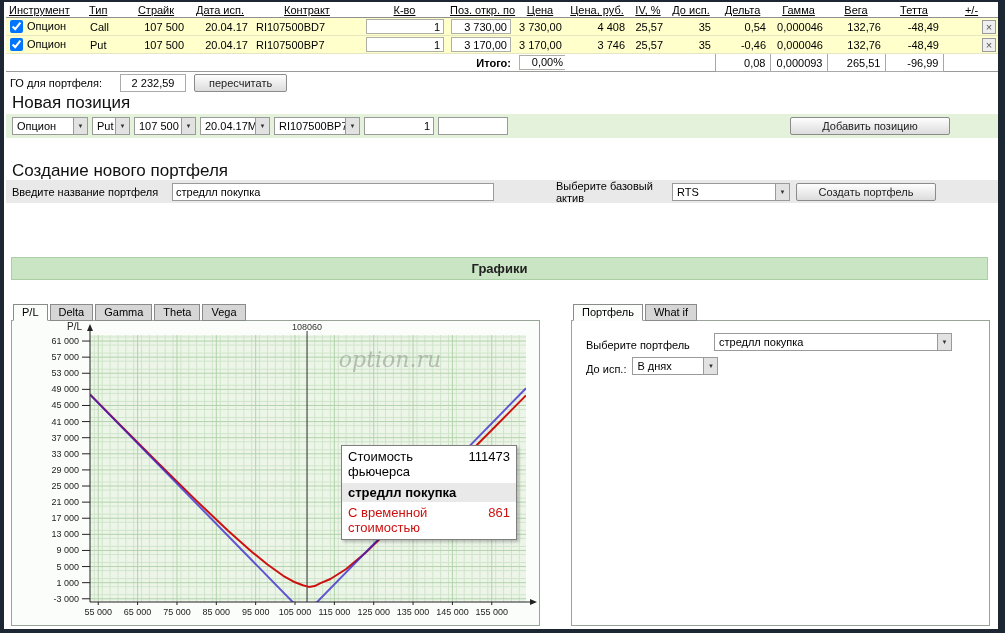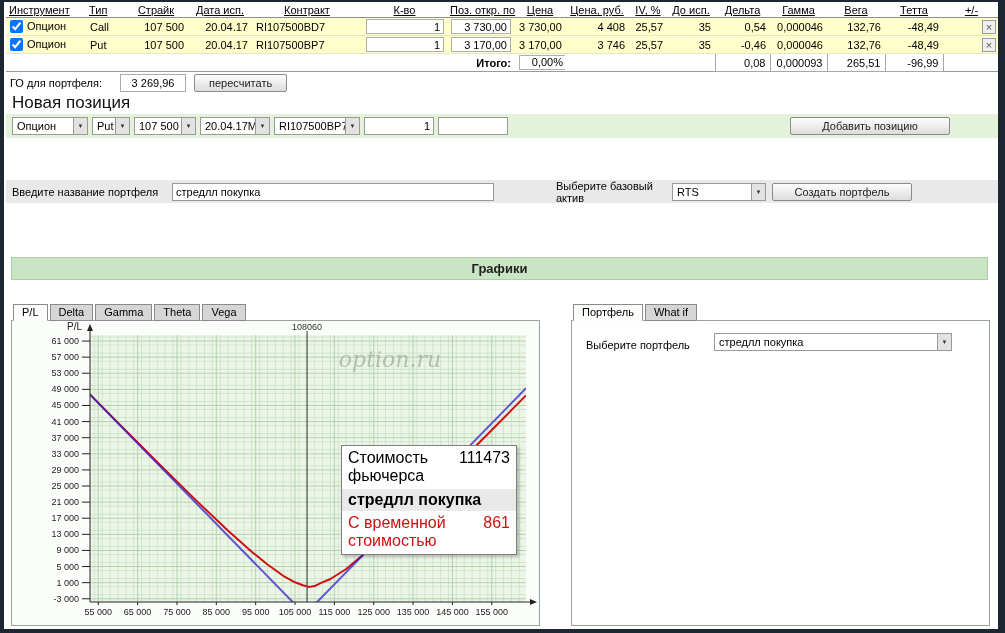--- a/index.html
+++ b/index.html
@@ -34,21 +34,21 @@
   .go-row .btn { margin-left:8px; }
   
   .section-title { position:absolute; left:8px; font-size:17px; color:#111; }
   .t-newpos { top:91px; }
   .t-portf  { top:159px; }
   
   .newpos-row { position:absolute; top:112px; left:2px; width:1000px; height:24px; background:#e5f2db; display:flex; align-items:center; padding-left:6px; }
   .select { display:inline-flex; align-items:center; background:#fff; border:1px solid #9a9a9a; height:18px; margin-right:4px; }
   .select .txt { flex:1; padding:0 4px; white-space:nowrap; overflow:hidden; text-align:left; }
   .select .arr { width:14px; align-self:stretch; display:flex; align-items:center; justify-content:center; background:#e2e2e2; border-left:1px solid #9a9a9a; font-size:6px; color:#333; }
-  .w-instr{width:76px}.w-type{width:38px}.w-strike{width:62px}.w-date{width:70px}.w-contr{width:86px}.w-rts{width:94px}.w-portf{width:238px}.w-days{width:86px}
+  .w-instr{width:76px}.w-type{width:38px}.w-strike{width:62px}.w-date{width:70px}.w-contr{width:86px}.w-rts{width:118px}.w-portf{width:238px}.w-days{width:86px}
   .inp { border:1px solid #9a9a9a; height:18px; font-size:11px; padding:0 3px; font-family:"Liberation Sans",sans-serif; background:#fff; }
   .inp-qty { width:70px; text-align:right; margin-right:4px; }
   .inp-price { width:70px; }
   .addbtn { margin-left:auto; margin-right:56px; width:160px; }
   
   .portf-row { position:absolute; top:178px; left:2px; width:1000px; height:23px; background:#e9e9e9; display:flex; align-items:center; }
   .portf-row .plbl { padding-left:6px; width:166px; }
   .inp-name { width:322px; }
   .plbl-asset { margin-left:62px; width:116px; }
   .createbtn { margin-left:2px; width:140px; }
@@ -57,21 +57,21 @@
   
   .panel { position:absolute; top:302px; }
   .left-panel { left:7px; width:529px; }
   .right-panel { left:567px; width:419px; }
   .tabs { display:flex; gap:2px; margin-left:2px; position:relative; z-index:2; }
   .tab { background:#d6d6d6; border:1px solid #8a8a8a; padding:1px 8px 2px; font-size:11px; cursor:pointer; }
   .tab.active { background:#fbfdfa; border-bottom:1px solid #fbfdfa; }
   .panel-box { border:1px solid #97a497; margin-top:-1px; background:#fbfdfa; height:306px; position:relative; }
   
   #pl-chart { display:block; }
-  .tooltip { position:absolute; left:330px; top:141px; width:176px; background:#fff; border:1px solid #7f7f7f; box-shadow:2px 2px 3px rgba(0,0,0,.25); font-size:16px; z-index:5; padding-bottom:3px; }
+  .tooltip { position:absolute; left:330px; top:141px; width:176px; background:#fff; border:1px solid #7f7f7f; box-shadow:2px 2px 3px rgba(0,0,0,.25); font-size:13px; z-index:5; padding-bottom:3px; }
   .tt-row { display:flex; justify-content:space-between; padding:3px 6px 1px; }
   .tt-head { font-weight:bold; background:#e9e9e9; padding:2px 6px; margin-top:3px; }
   .tt-blue { color:#2233bb; }
   .tt-red { color:#cc1111; }
   
   .rp-row { display:flex; align-items:flex-end; margin:12px 14px 0; }
   .rp-row .rlbl { width:128px; }
   .rp-check { margin-left:4px; }
   .mt18 { margin-top:16px; }
   .mt6 { margin-top:6px; }
@@ -169,21 +169,21 @@
         <td class="num tbox">0,000093</td>
         <td class="num tbox">265,51</td>
         <td class="num tbox">-96,99</td>
         <td></td>
       </tr>
     </tbody>
   </table>
 
   <div class="go-row">
     <span>ГО для портфеля:</span>
-    <span class="gobox">3 269,96</span>
+    <span class="gobox">2 232,59</span>
     <button class="btn">пересчитать</button>
   </div>
 
   <div class="section-title t-newpos">Новая позиция</div>
   <div class="newpos-row">
     <div class="select w-instr">
         <span class="txt">Опцион</span>
         <span class="arr">▼</span>
       </div>
     <div class="select w-type">
@@ -200,20 +200,21 @@
       </div>
     <div class="select w-contr">
         <span class="txt">RI107500BP7</span>
         <span class="arr">▼</span>
       </div>
     <input class="inp inp-qty" value="1" style="">
     <input class="inp inp-price" value="" style="">
     <button class="btn addbtn">Добавить позицию</button>
   </div>
 
+  <div class="section-title t-portf">Создание нового портфеля</div>
   <div class="portf-row">
     <span class="plbl">Введите название портфеля</span>
     <input class="inp inp-name" value="стредлл покупка" style="">
     <span class="plbl-asset">Выберите базовый актив</span>
     <div class="select w-rts">
         <span class="txt">RTS</span>
         <span class="arr">▼</span>
       </div>
     <button class="btn createbtn">Создать портфель</button>
   </div>
@@ -439,16 +440,23 @@
       <div class="tab">What if</div>
     </div>
     <div class="panel-box" style="background:#fff;">
       <div class="rp-row">
         <span class="rlbl">Выберите портфель</span>
         <div class="select w-portf">
             <span class="txt">стредлл покупка</span>
             <span class="arr">▼</span>
           </div>
       </div>
+      <div class="rp-row mt6">
+        <span style="margin-right:6px">До исп.:</span>
+        <div class="select w-days">
+            <span class="txt">В днях</span>
+            <span class="arr">▼</span>
+          </div>
+      </div>
     </div>
   </div>
 
 </div>
 
 </body></html>

